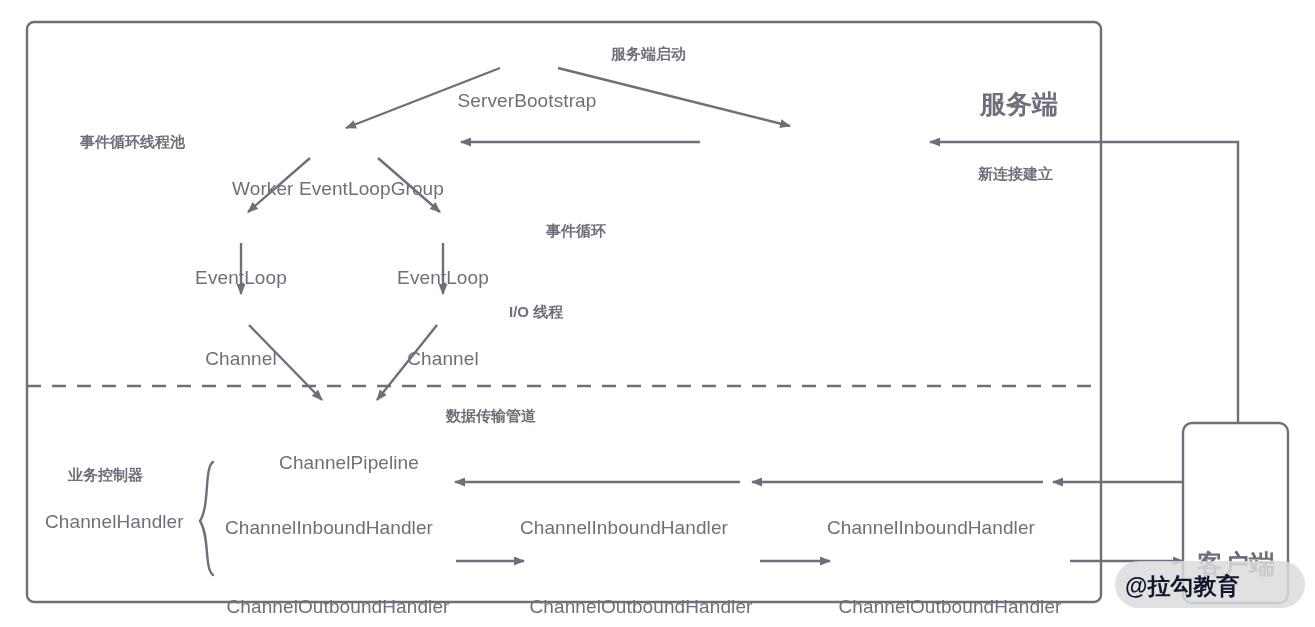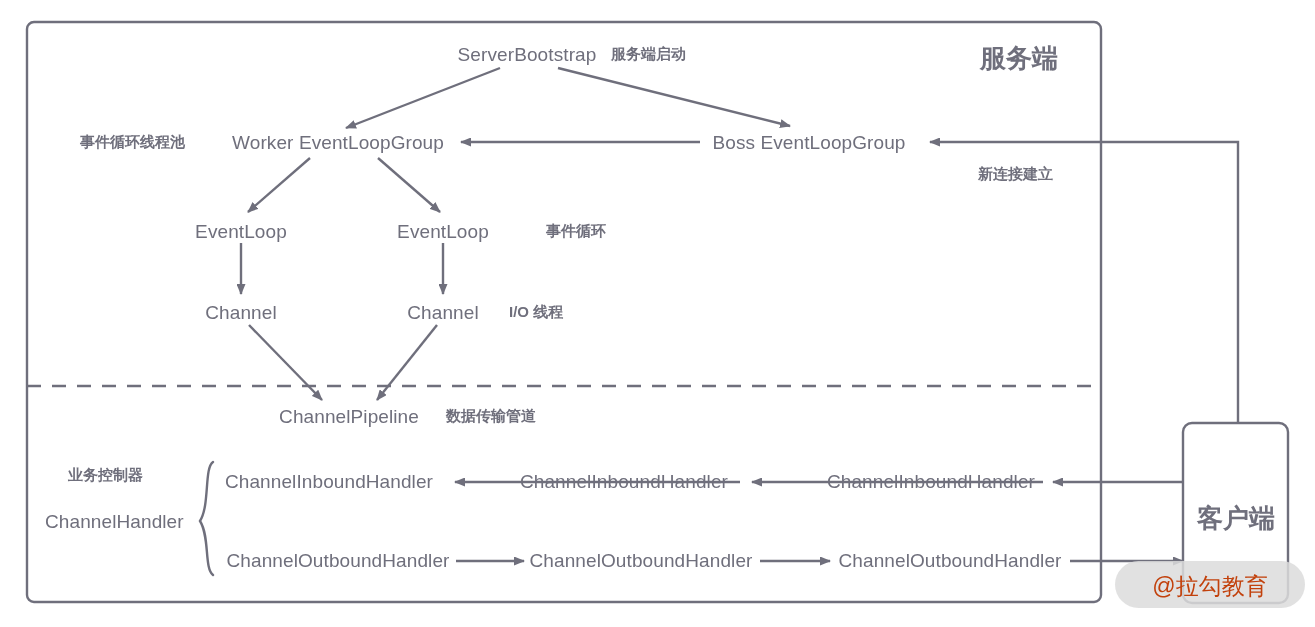--- a/index.html
+++ b/index.html
@@ -37,40 +37,41 @@
   .lbl-cn {
     font-size: 15px;
     font-weight: bold;
   }
   .lbl-big-cn {
     font-size: 26px;
     font-weight: bold;
   }
   .center-x {
     transform: translateX(-50%);
+    margin-top: 46px;
   }
   .watermark {
     position: absolute;
     left: 1115px;
     top: 561px;
     width: 190px;
     height: 47px;
     border-radius: 24px;
     background: #dcdcdc;
     opacity: 0.85;
   }
   .watermark-text {
     position: absolute;
     left: 1125px;
     top: 571px;
     width: 170px;
-    text-align: center;
+    text-align: left;
     font-size: 23px;
-    font-weight: normal;
-    color: #c2410c;
+    font-weight: bold;
+    color: #0f172a;
     white-space: nowrap;
   }
 </style>
 </head>
 <body>
 
 <div id="stage">
 
   <svg class="layer" viewBox="0 0 1315 627">
     <defs>
@@ -118,21 +119,20 @@
     <line x1="1070" y1="561" x2="1183" y2="561" stroke="#6f6f7c" stroke-width="2.4" marker-end="url(#arrowhead)"></line>
   </svg>
 
   <div class="lbl lbl-big-cn center-x" style="left:1019px; top:45px;">服务端</div>
 
   <div class="lbl lbl-en center-x" style="left:527px; top:45px;">ServerBootstrap</div>
   <div class="lbl lbl-cn" style="left:611px; top:46px;">服务端启动</div>
 
   <div class="lbl lbl-cn" style="left:80px; top:134px;">事件循环线程池</div>
   <div class="lbl lbl-en center-x" style="left:338px; top:133px;">Worker EventLoopGroup</div>
-  <div class="lbl lbl-en center-x" style="left:809px; top:133px;">Boss EventLoopGroup</div>
   <div class="lbl lbl-cn" style="left:978px; top:166px;">新连接建立</div>
 
   <div class="lbl lbl-en center-x" style="left:241px; top:222px;">EventLoop</div>
   <div class="lbl lbl-en center-x" style="left:443px; top:222px;">EventLoop</div>
   <div class="lbl lbl-cn" style="left:510px; top:223px;margin-left:36px;">事件循环</div>
 
   <div class="lbl lbl-en center-x" style="left:241px; top:303px;">Channel</div>
   <div class="lbl lbl-en center-x" style="left:443px; top:303px;">Channel</div>
   <div class="lbl lbl-cn" style="left:509px; top:304px;">I/O 线程</div>
 

